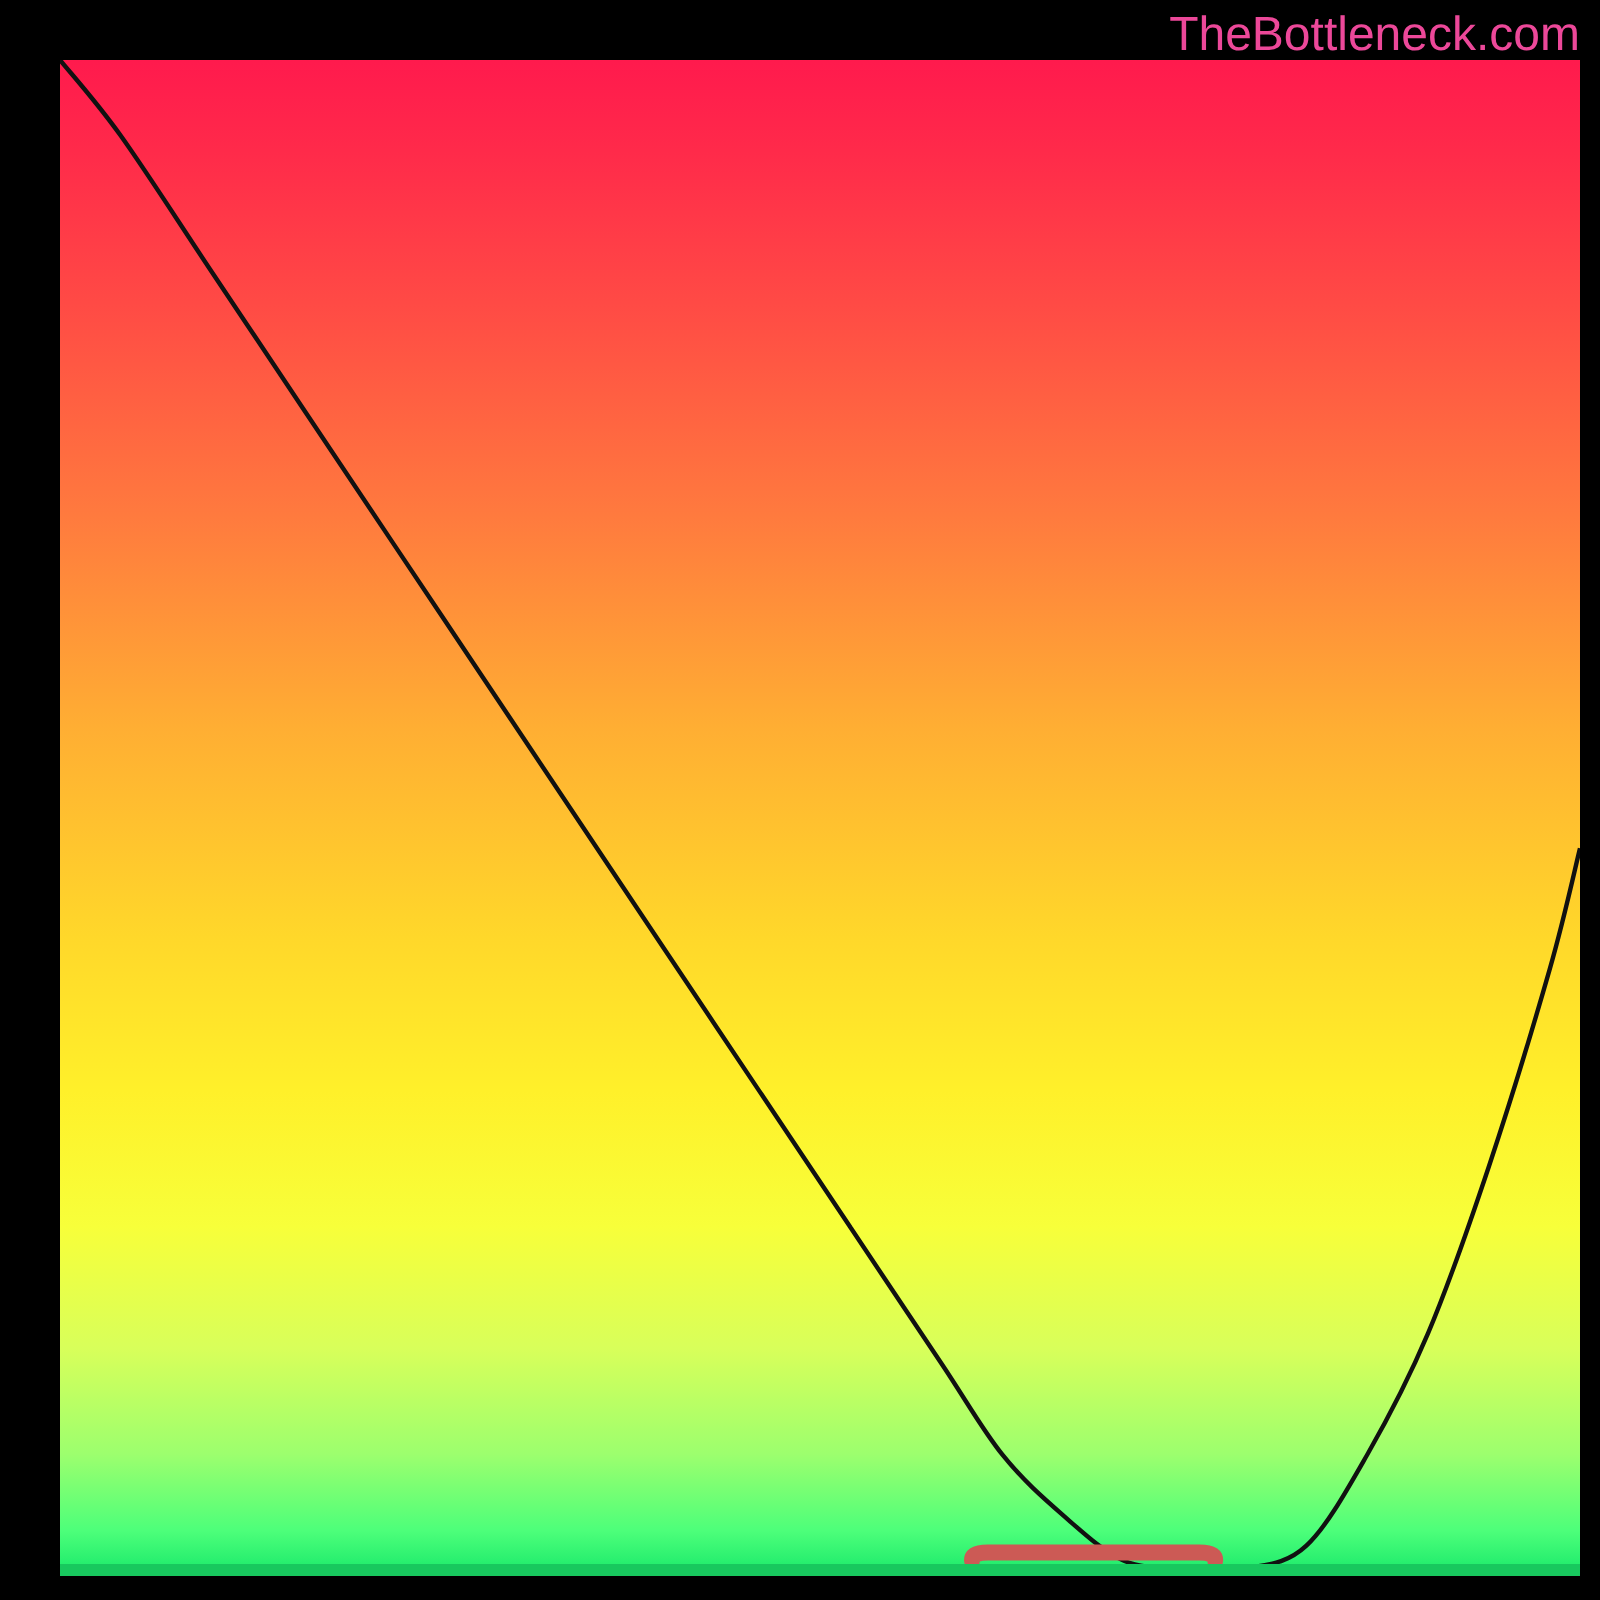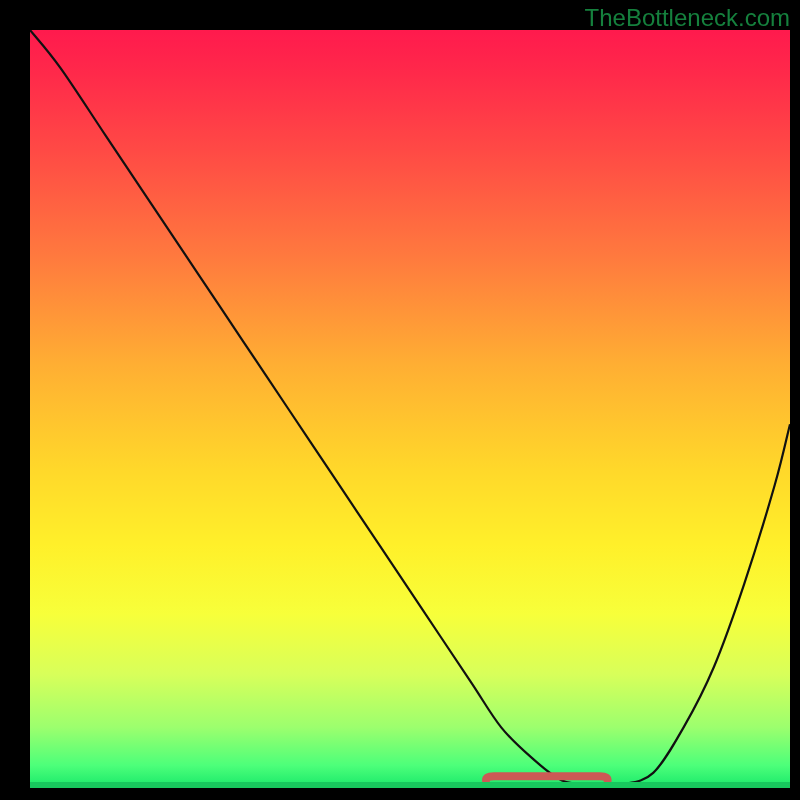--- a/index.html
+++ b/index.html
@@ -13,21 +13,21 @@
   .container {
     position: relative;
     width: 800px;
     height: 800px;
     background: #000;
   }
   .watermark {
     position: absolute;
     top: 4px;
     right: 10px;
-    color: #15803d;
+    color: #ec4899;
     font-size: 24px;
     font-weight: 500;
     z-index: 10;
   }
   .plot-area {
     position: absolute;
     left: 30px;
     top: 30px;
     width: 760px;
     height: 758px;

